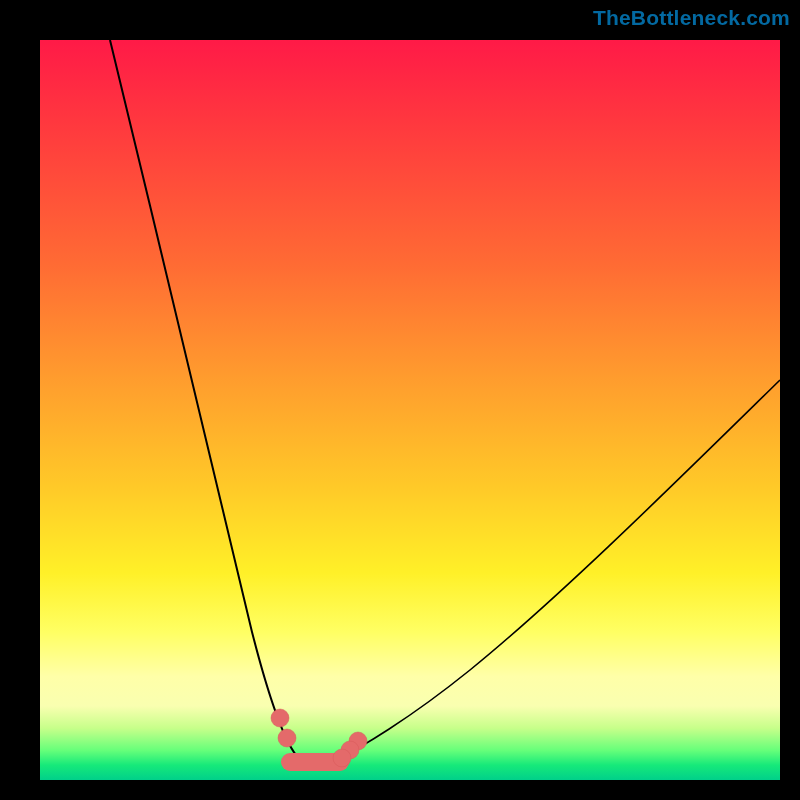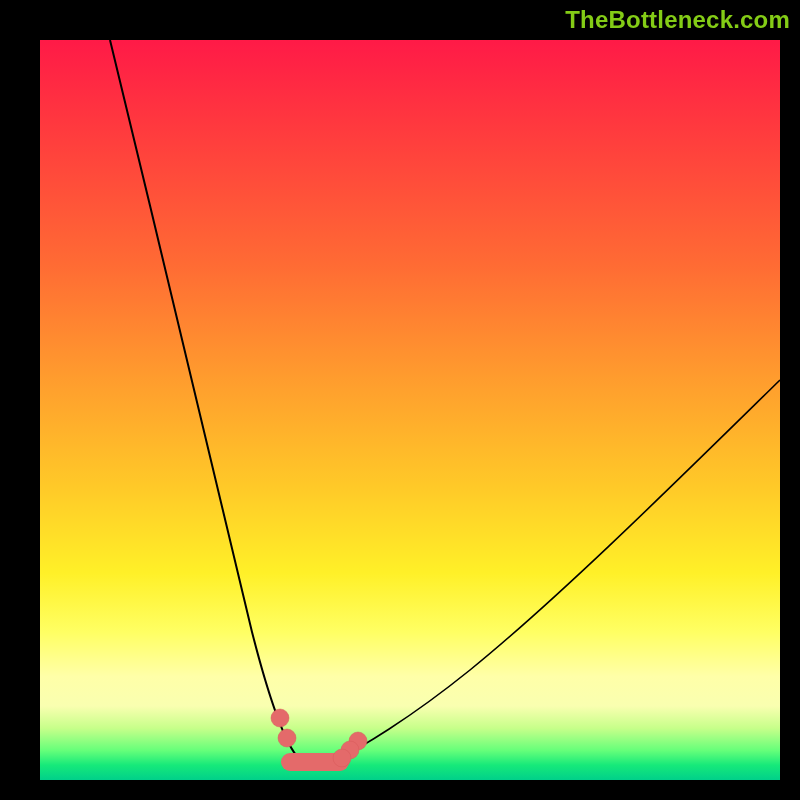--- a/index.html
+++ b/index.html
@@ -38,23 +38,23 @@
       #66ff7a 96%,
       #16e97a 98%,
       #00d08a 100%
     );
   }
   .watermark {
     position: absolute;
     top: 6px;
     right: 10px;
     font-family: Arial, Helvetica, sans-serif;
-    font-size: 24px;
+    font-size: 21px;
     font-weight: 600;
-    color: #84cc16;
+    color: #0369a1;
     letter-spacing: 0.2px;
   }
   svg.curves {
     position: absolute;
     left: 40px;
     top: 40px;
     width: 740px;
     height: 740px;
     overflow: visible;
   }

